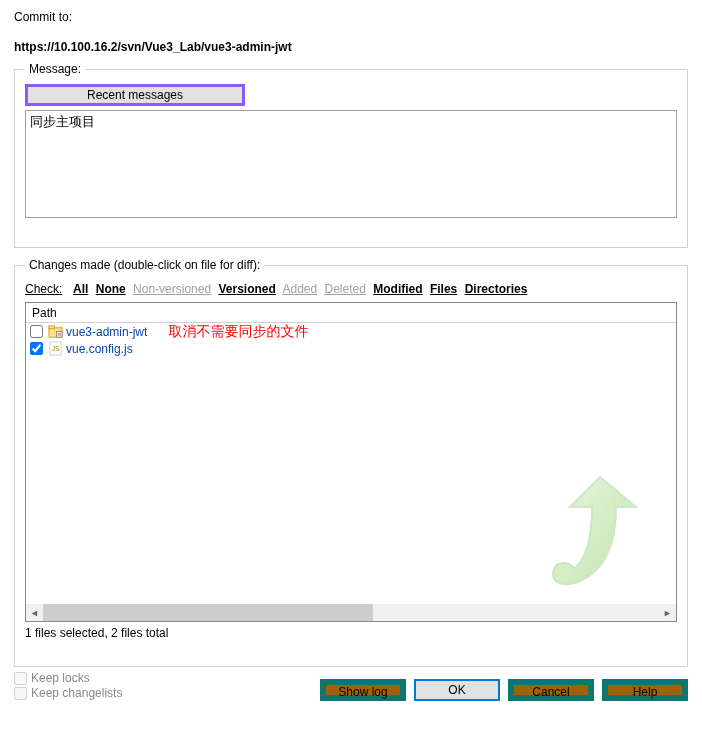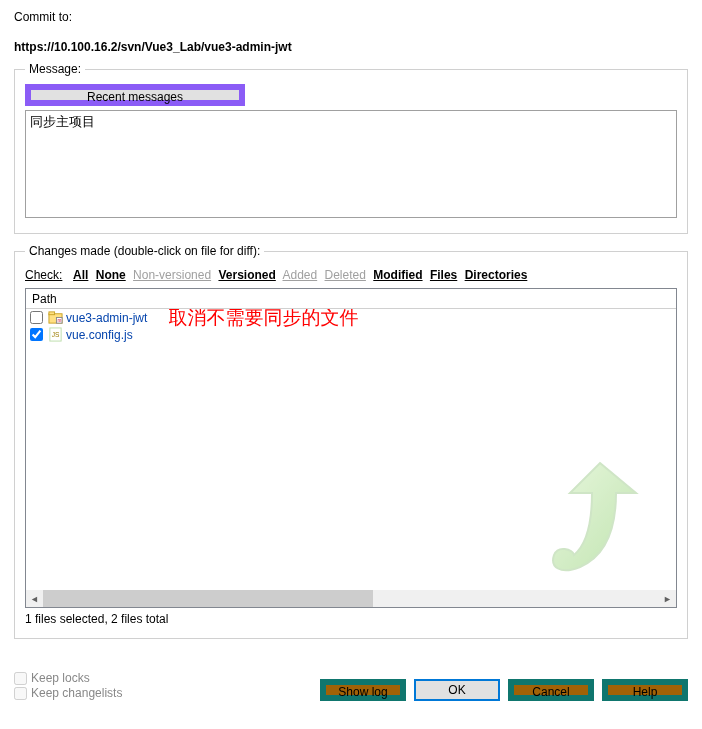--- a/index.html
+++ b/index.html
@@ -1,36 +1,36 @@
 <!DOCTYPE html>
 <html><head>
 <meta charset="utf-8">
 <style>
 * { box-sizing: border-box; margin: 0; padding: 0; }
 body { font-family: Tahoma, "Segoe UI", Arial, sans-serif; font-size: 12px; background: #fff; color: #000; width: 702px; height: 729px; overflow: hidden; position: relative; }
 .dialog { padding: 10px 14px; }
 .commit-label { margin-bottom: 2px; }
 .commit-url { font-weight: bold; margin-bottom: 8px; margin-top: 16px; }
-fieldset { border: 1px solid #d0d0d0; padding: 8px 10px 12px 10px; margin-bottom: 10px; position: relative; }
+fieldset { border: 1px solid #d0d0d0; padding: 8px 10px 26px 10px; margin-bottom: 10px; position: relative; }
 legend { padding: 0 4px; background: #fff; }
-.recent-btn { width: 220px; height: 22px; background: #e1e1e1; border: 6px solid #8b5cf6; font-size: 12px; cursor: pointer; margin-bottom: 4px; text-align: center; }
+.recent-btn { width: 220px; height: 22px; background: #e1e1e1; border: 3px solid #8b5cf6; font-size: 12px; cursor: pointer; margin-bottom: 4px; text-align: center; }
 .msg-area { width: 100%; height: 108px; border: 1px solid #a0a0a0; padding: 2px 4px; font-family: Liberation Mono, monospace; font-size: 13px; resize: none; outline: none; }
 .check-row { margin: 2px 0 6px 0; }
 .check-row span { margin-right: 4px; text-decoration: underline; }
 .link { color: #0645ad; cursor: pointer; }
 .link.bold { font-weight: bold; color: #000; }
 .link.disabled { color: #a0a0a0; cursor: default; }
 .file-list { border: 1px solid #828790; height: 320px; position: relative; background: #fff; overflow: hidden; }
 .list-header { height: 20px; background: #fff; border-bottom: 1px solid #d0d0d0; display: flex; align-items: center; padding-left: 6px; font-size: 12px; }
 .list-body { position: absolute; top: 20px; left: 0; right: 0; bottom: 17px; overflow: hidden; }
 .file-row { display: flex; align-items: center; height: 17px; padding-left: 4px; gap: 3px; }
 .file-row input[type=checkbox] { width: 13px; height: 13px; margin-right: 2px; }
 .ficon { width: 15px; height: 15px; display: inline-block; flex-shrink: 0; }
 .fname { color: #0645ad; }
-.annotation { color: #ff0000; margin-left: 18px; font-size: 19px; }
+.annotation { color: #ff0000; margin-left: 18px; font-size: 14px; }
 .arrow-bg { position: absolute; right: 18px; bottom: 22px; width: 120px; height: 130px; opacity: 0.55; pointer-events: none; }
 .hscroll { position: absolute; left: 0; right: 0; bottom: 0; height: 17px; background: #f0f0f0; display: flex; align-items: center; }
 .scroll-arrow { width: 17px; height: 17px; display: flex; align-items: center; justify-content: center; color: #606060; font-size: 9px; border: none; background: #f0f0f0; cursor: pointer; }
 .scroll-track { flex: 1; height: 17px; background: #f0f0f0; position: relative; }
 .scroll-thumb { position: absolute; left: 0; top: 0; height: 17px; width: 330px; background: #cdcdcd; }
 .below-list { display: flex; justify-content: space-between; align-items: flex-start; margin-top: 4px; }
 .chk-line { display: flex; align-items: center; gap: 4px; margin-bottom: 2px; }
 .chk-line.disabled { color: #888; }
 .chk-line input[type=checkbox] { width: 13px; height: 13px; }
 .status-text { font-size: 12px; }

